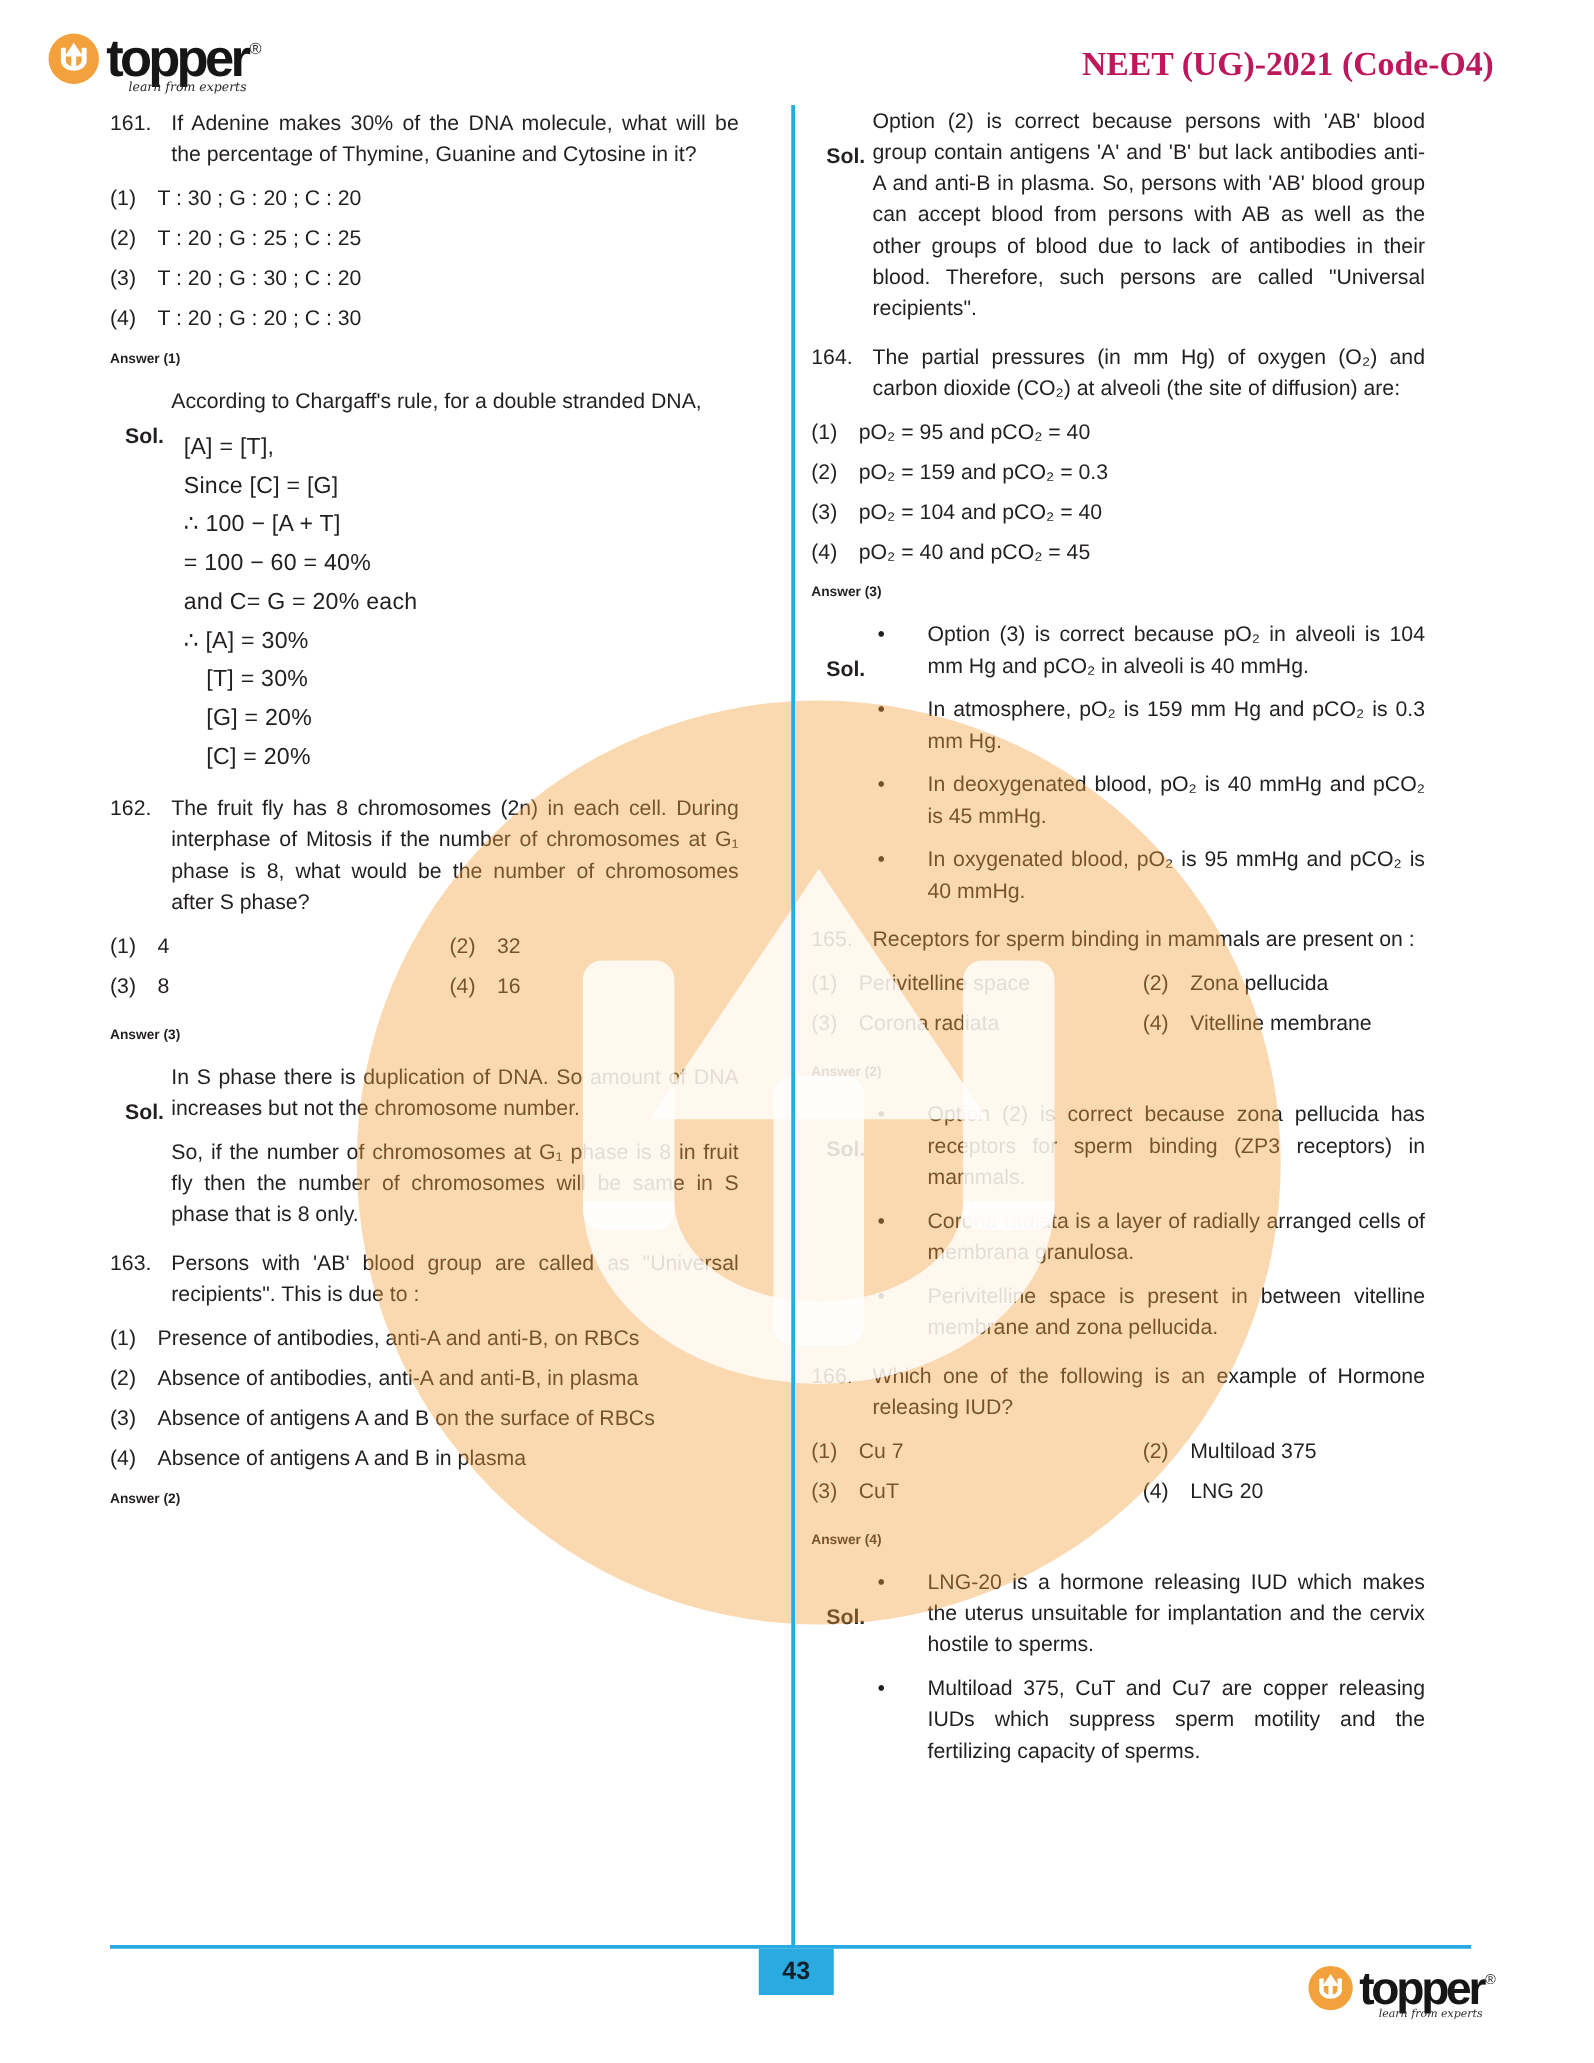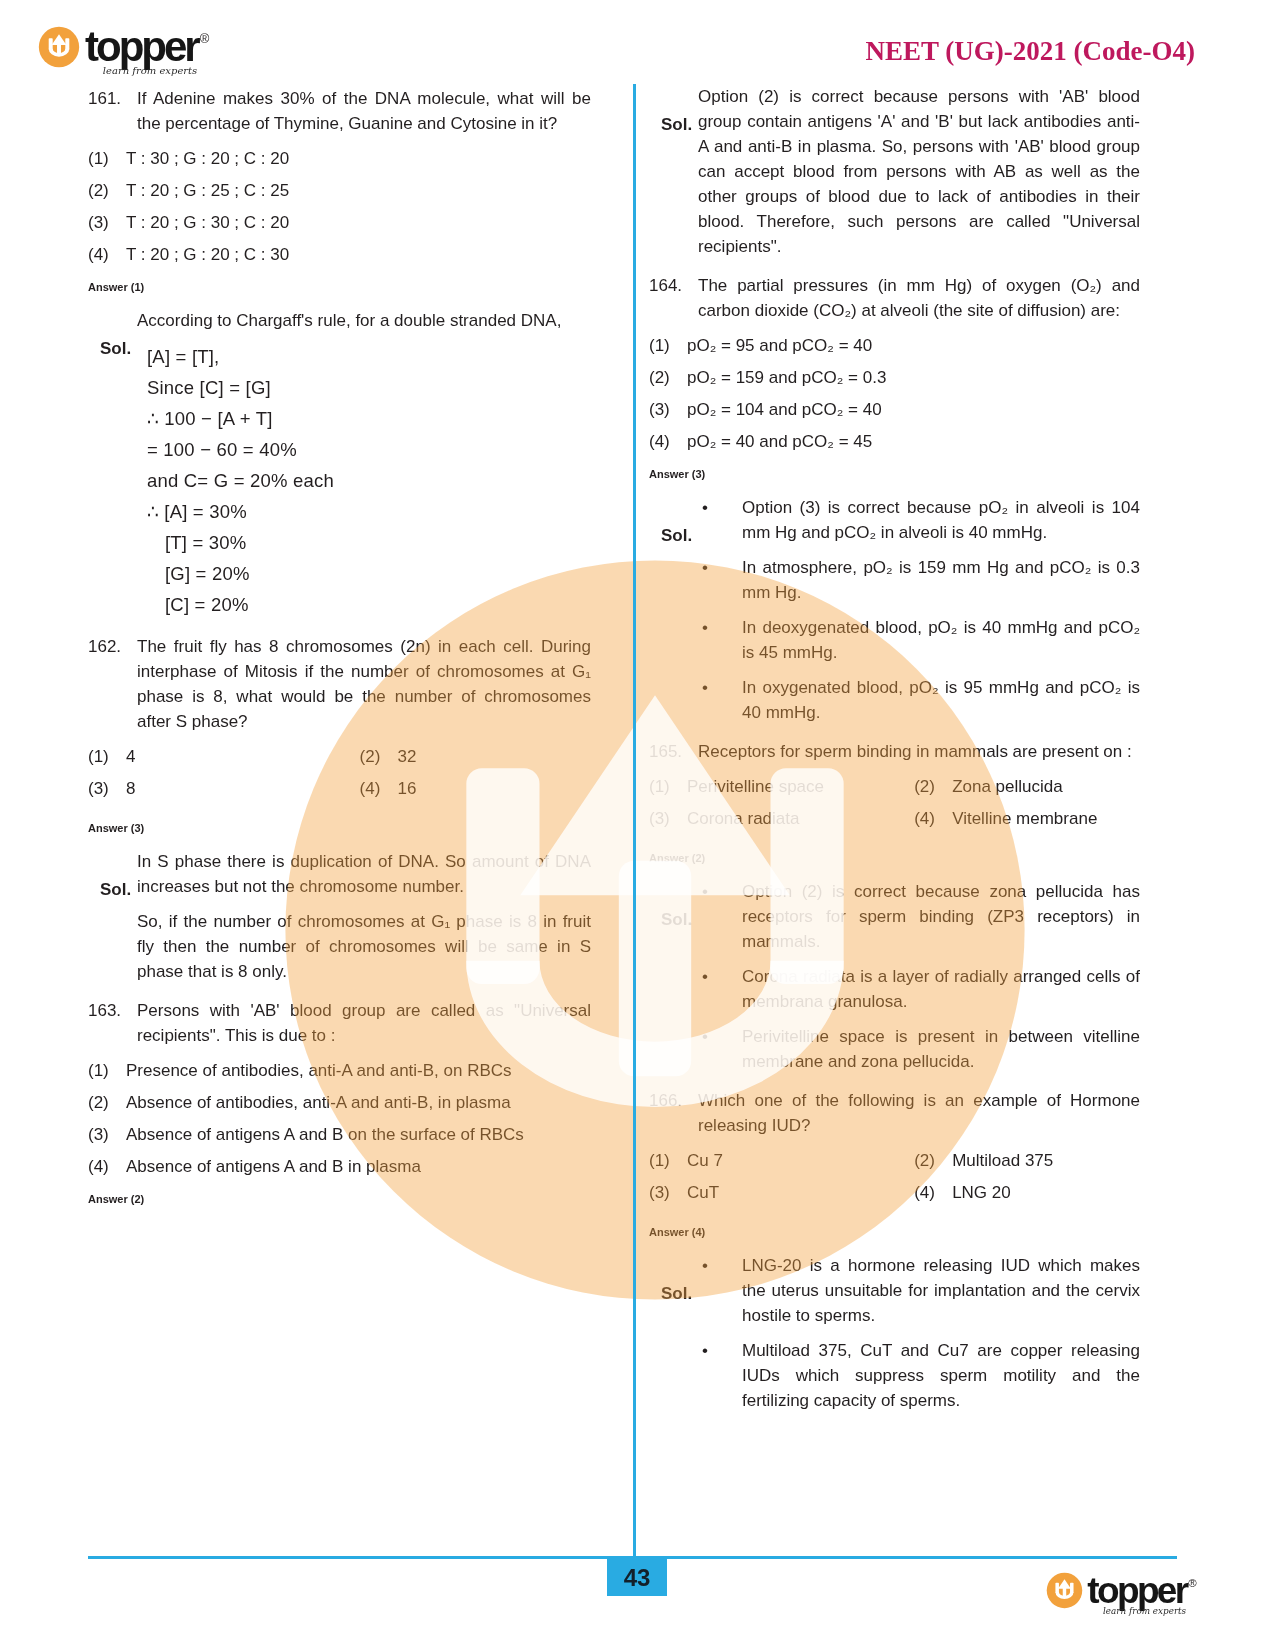--- a/index.html
+++ b/index.html
@@ -55,21 +55,21 @@
 
   
   .watermark{position:absolute;left:270px;top:545px;width:770px;height:770px;z-index:2;pointer-events:none;
              --circle-fill:rgba(242,161,60,.40);--glyph-fill:rgba(255,255,255,.80);}
   .logo-mark{--circle-fill:#f2a13c;--glyph-fill:#ffffff;}
   .above-wm{z-index:3;}
 
   
   .footer-line{position:absolute;left:88px;top:1556px;width:1089px;height:3px;background:#29abe2;}
   .page-number{position:absolute;left:607px;top:1559px;width:60px;height:37px;background:#29abe2;
-               display:flex;align-items:center;justify-content:center;font-weight:700;font-size:24px;color:#13202a;}
+               display:flex;align-items:center;justify-content:center;font-weight:700;font-size:20px;color:#13202a;}
 </style>
 </head>
 <body>
 
 <svg width="0" height="0" style="position:absolute">
   <symbol id="umark" viewBox="0 0 100 100">
     <circle cx="50" cy="50" r="48" fill="var(--circle-fill,#F2A13C)"></circle>
     <g fill="var(--glyph-fill,#ffffff)">
       <rect x="25.5" y="29" width="9.5" height="28" rx="2"></rect>
       <rect x="65" y="29" width="9.5" height="28" rx="2"></rect>

